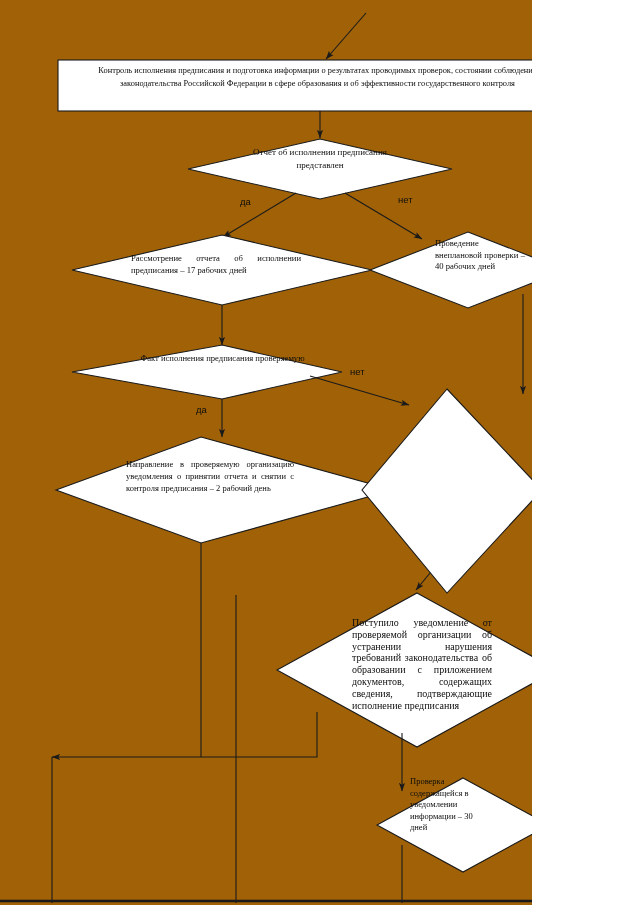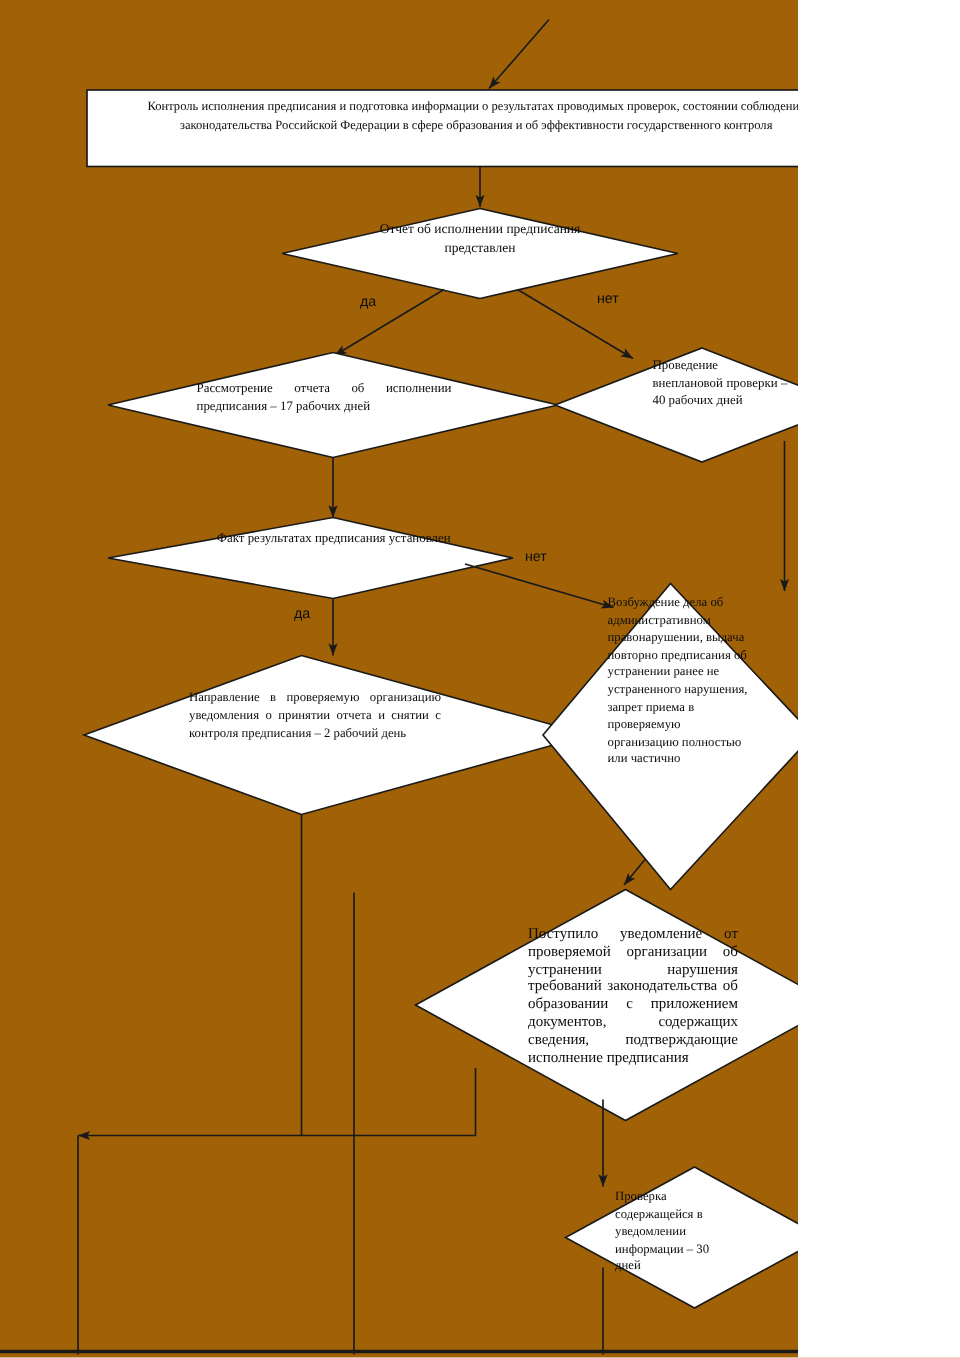--- a/index.html
+++ b/index.html
@@ -111,26 +111,25 @@
 
   <div class="node-text t-center" style="left:232px; top:146px; width:176px; font-size:9px; line-height:12.5px;text-align:center;">Отчет об исполнении предписания представлен</div>
 
   <div class="edge-label" style="left:240px; top:196px;">да</div>
   <div class="edge-label" style="left:398px; top:194px;">нет</div>
 
   <div class="node-text t-just" style="left:131px; top:252px; width:170px; font-size:8.6px; line-height:12px;">Рассмотрение отчета об исполнении предписания – 17 рабочих дней</div>
 
   <div class="node-text t-just" style="left:435px; top:238px; width:90px; font-size:8.6px; line-height:11.6px;">Проведение внеплановой проверки – 40 рабочих дней</div>
 
-  <div class="node-text t-center" style="left:140px; top:352px; width:165px; font-size:8.6px; line-height:12.2px;">Факт результатах предписания установлен</div>
+  <div class="node-text t-center" style="left:140px; top:352px; width:165px; font-size:8.6px; line-height:12.2px;">Факт исполнения предписания проверяемую</div>
 
   <div class="edge-label" style="left:196px; top:404px;">да</div>
   <div class="edge-label" style="left:350px; top:366px;">нет</div>
 
   <div class="node-text t-just" style="left:126px; top:458px; width:168px; font-size:8.5px; line-height:12px;">Направление в проверяемую организацию уведомления о принятии отчета и снятии с контроля предписания – 2 рабочий день</div>
 
-  <div class="node-text t-left" style="left:405px; top:396px; width:98px; font-size:8.5px; line-height:11.6px;">Возбуждение дела об административном правонарушении, выдача повторно предписания об устранении ранее не устраненного нарушения, запрет приема в проверяемую организацию полностью или частично</div>
 
   <div class="node-text t-just" style="left:352px; top:617px; width:140px; font-size:10px; line-height:11.8px;">Поступило уведомление от проверяемой организации об устранении нарушения требований законодательства об образовании с приложением документов, содержащих сведения, подтверждающие исполнение предписания</div>
 
-  <div class="node-text t-left" style="left:410px; top:792px; width:80px; font-size:8.5px; line-height:11.6px;">Проверка содержащейся в уведомлении информации – 30 дней</div>
+  <div class="node-text t-left" style="left:410px; top:776px; width:80px; font-size:8.5px; line-height:11.6px;">Проверка содержащейся в уведомлении информации – 30 дней</div>
 
 </div>
 
 </body></html>

